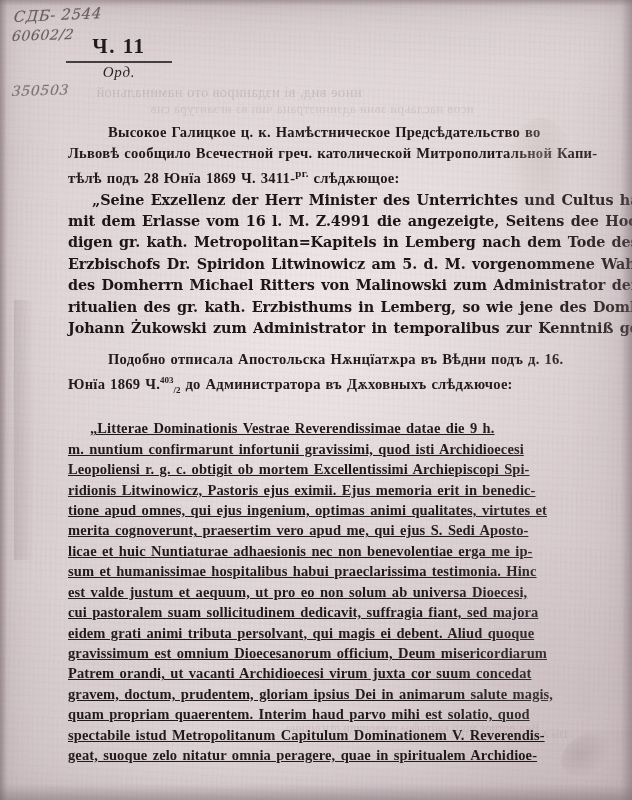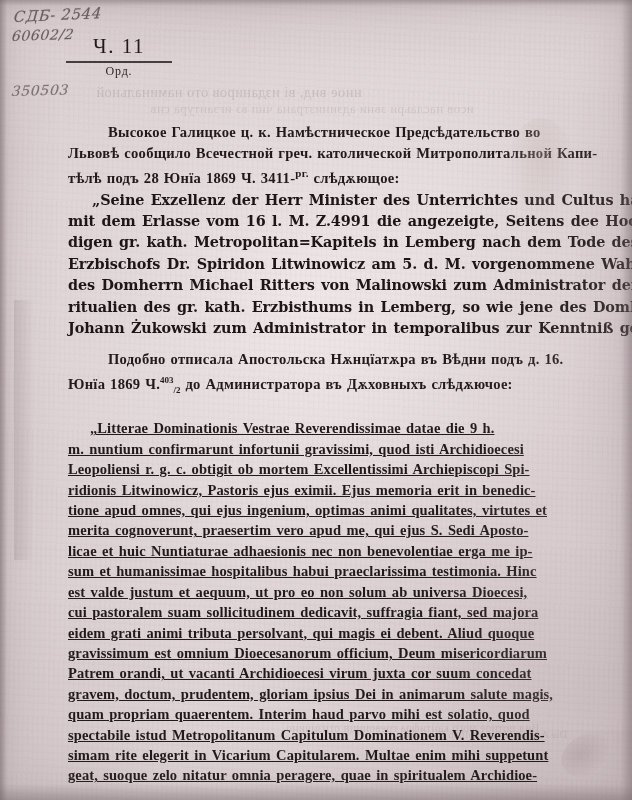--- a/index.html
+++ b/index.html
@@ -58,27 +58,27 @@
     text-shadow:0 0 1px rgba(77,66,70,.45);
     transform-origin:left center;
   }
   #mark-sdb{left:14px;top:8px;font-size:15px;transform:rotate(-2.6deg) skewX(-7deg);}
   #mark-inv{left:12px;top:28px;font-size:14px;transform:rotate(-2deg) skewX(-8deg);}
   #mark-num{left:12px;top:83px;font-size:14px;transform:rotate(-1.6deg) skewX(-6deg);opacity:.66;}
 
   
   #stamp-header{position:absolute;left:60px;top:36px;width:118px;text-align:center;}
   #stamp-part{
-    font-family:"Liberation Serif",serif;font-weight:normal;font-size:21px;
+    font-family:"Liberation Serif",serif;font-weight:bold;font-size:21px;
     letter-spacing:1.5px;color:#201b1d;line-height:1.0;
   }
   #stamp-rule{height:1.5px;background:#2a2427;margin:4px 6px 2px 6px;opacity:.85;}
   #stamp-sub{
-    font-family:"Liberation Serif",serif;font-size:12px;color:#2a2427;
-    letter-spacing:.8px;line-height:1.0;
+    font-family:"Liberation Serif",serif;font-size:15px;color:#2a2427;
+    letter-spacing:.8px;line-height:1.0;font-style:italic;
   }
 
   
   .bleed{
     position:absolute;pointer-events:none;user-select:none;
     color:#7d6d71;opacity:.24;font-family:"Liberation Serif",serif;
     transform:scaleX(-1);white-space:nowrap;
   }
   #bleed-1{left:96px;top:84px;font-size:14.5px;letter-spacing:.4px;}
   #bleed-2{left:150px;top:101px;font-size:13px;letter-spacing:.4px;opacity:.18;}
@@ -202,21 +202,20 @@
       <span class="ln">licae et huic Nuntiaturae adhaesionis nec non benevolentiae erga me ip-</span>
       <span class="ln">sum et humanissimae hospitalibus habui praeclarissima testimonia. Hinc</span>
       <span class="ln">est valde justum et aequum, ut pro eo non solum ab universa Dioecesi,</span>
       <span class="ln">cui pastoralem suam sollicitudinem dedicavit, suffragia fiant, sed majora</span>
       <span class="ln">eidem grati animi tributa persolvant, qui magis ei debent. Aliud quoque</span>
       <span class="ln">gravissimum est omnium Dioecesanorum officium, Deum misericordiarum</span>
       <span class="ln">Patrem orandi, ut vacanti Archidioecesi virum juxta cor suum concedat</span>
       <span class="ln">gravem, doctum, prudentem, gloriam ipsius Dei in animarum salute magis,</span>
       <span class="ln">quam propriam quaerentem. Interim haud parvo mihi est solatio, quod</span>
       <span class="ln">spectabile istud Metropolitanum Capitulum Dominationem V. Reverendis-</span>
-      <span class="ln">simam rite elegerit in Vicarium Capitularem. Multae enim mihi suppetunt</span>
       <span class="ln">geat, suoque zelo nitatur omnia peragere, quae in spiritualem Archidioe-</span>
 
     </div>
 
   </div>
 
   <div id="ink-fade"></div>
   <div class="blemish" id="blemish-a"></div>
   <div class="blemish" id="blemish-b"></div>
   <div class="blemish" id="blemish-c"></div>

